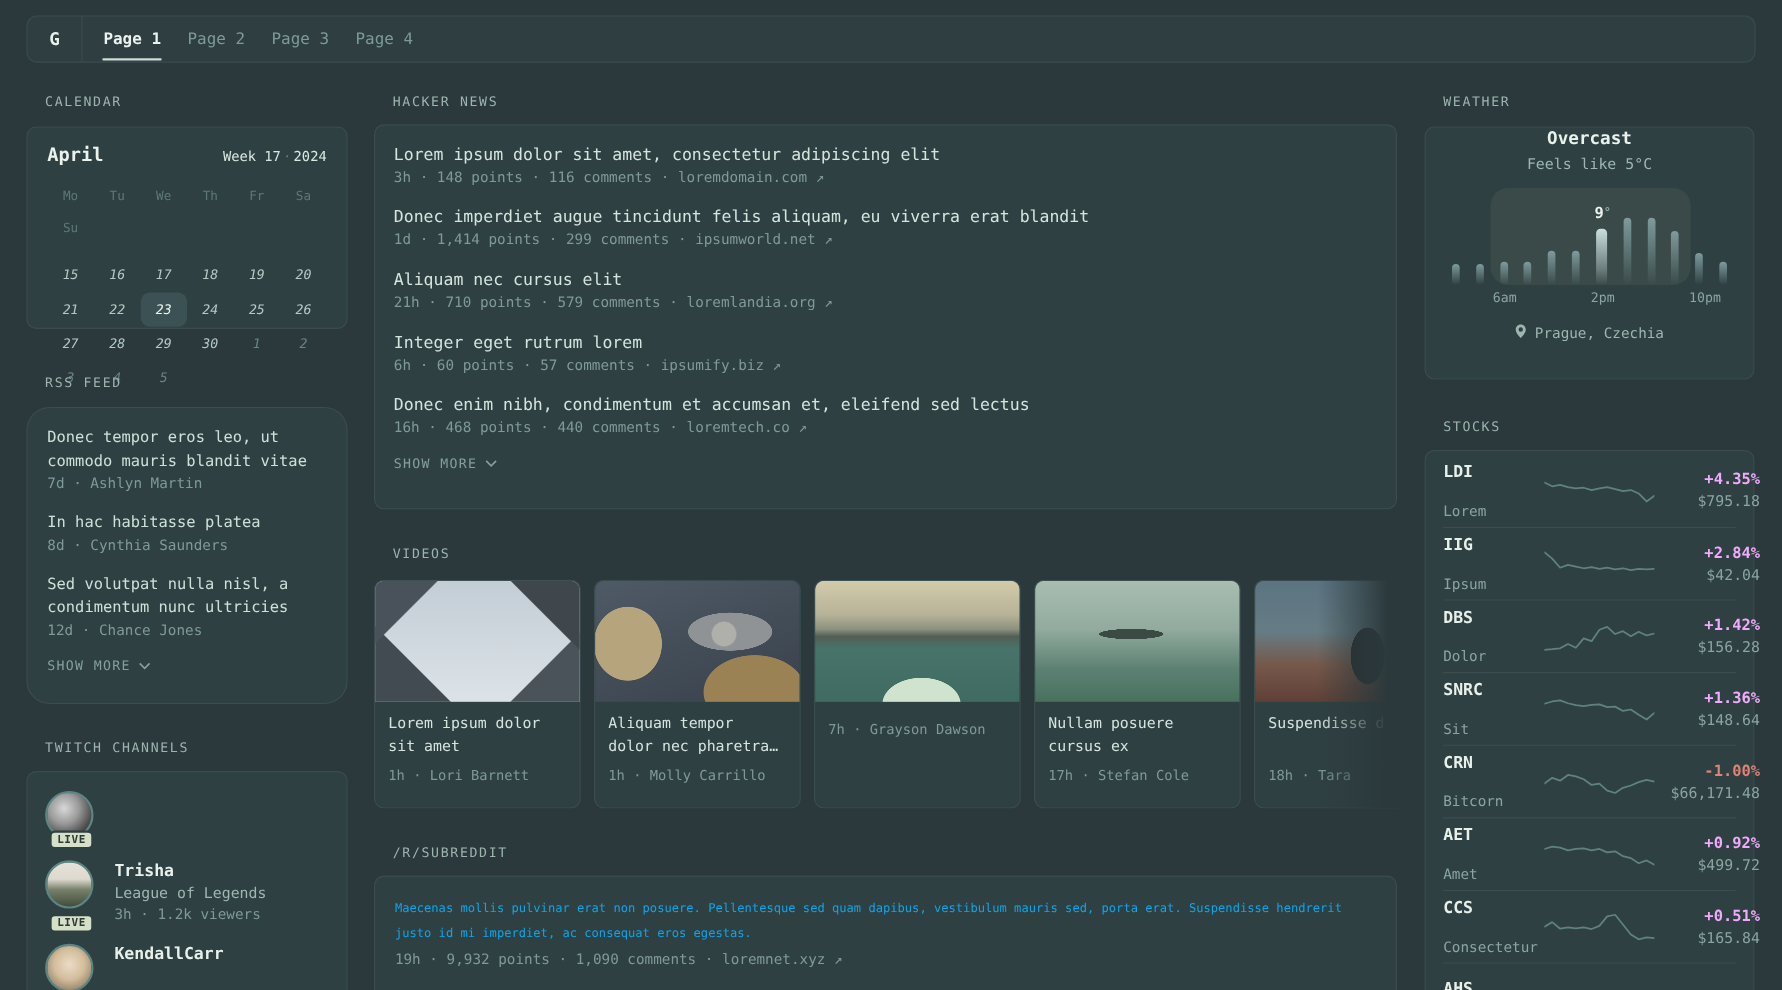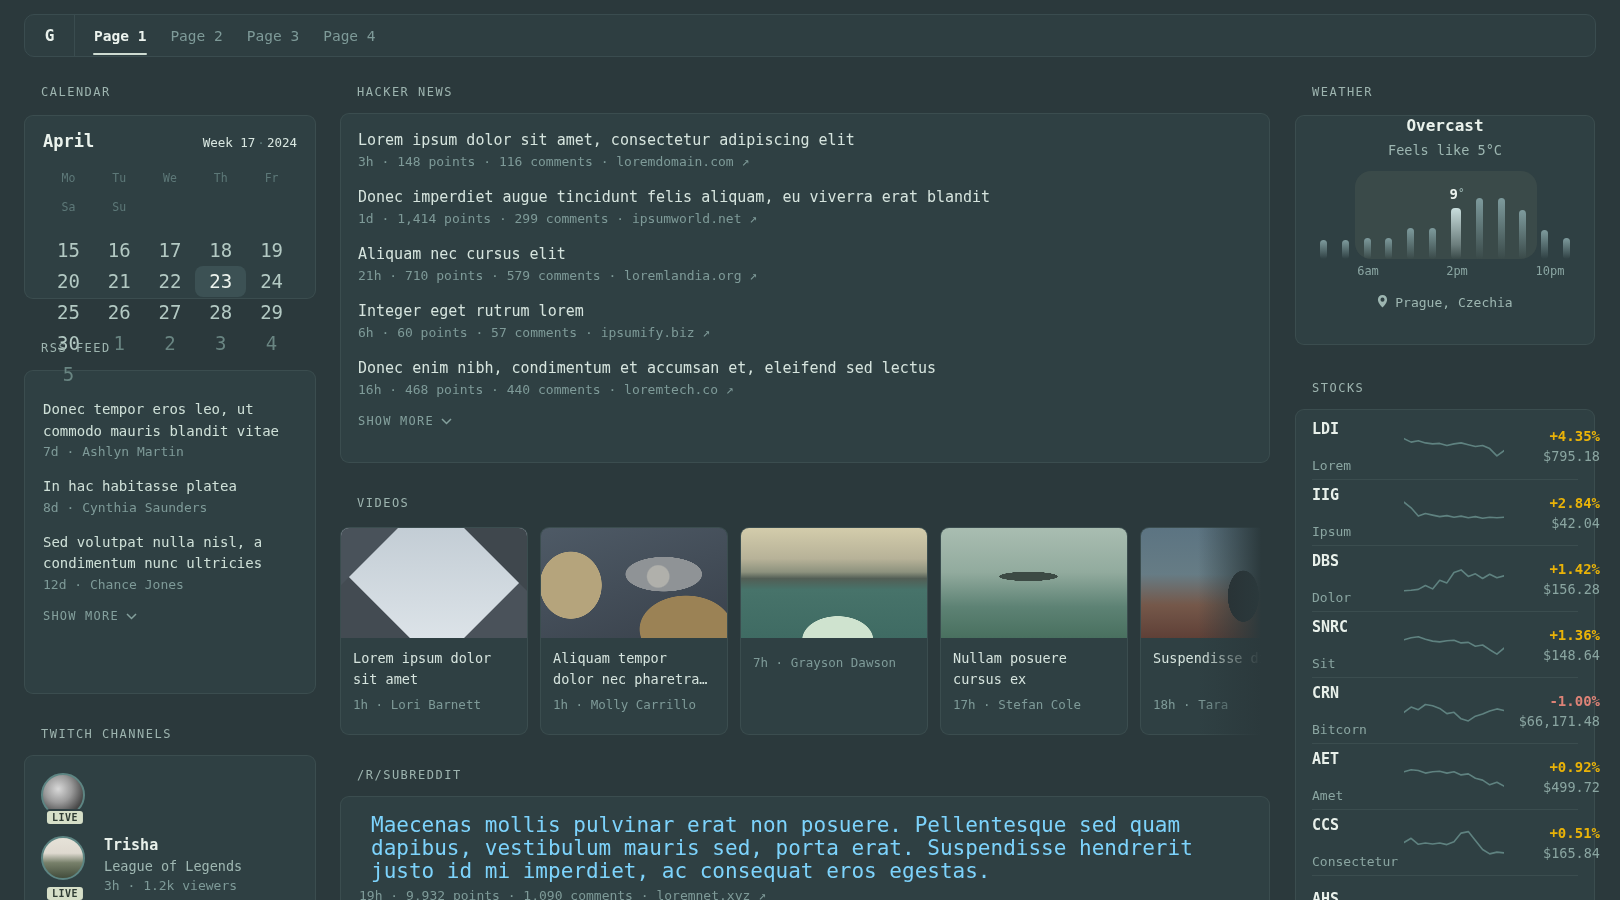--- a/index.html
+++ b/index.html
@@ -32,30 +32,30 @@
   .card{background:#2f4043;border:1px solid rgba(163,193,186,0.10);
     border-radius:9px;}
 
   
   .mt-first{margin-top:28px;}
   #calendar-card{margin-top:16px;height:184px;padding:15px 18px;}
   .cal-head{display:flex;justify-content:space-between;align-items:baseline;}
   .cal-month{font-size:17px;font-weight:bold;color:#eaf2ec;}
   .cal-week{font-size:12.5px;color:#d9e7e1;}
   .cal-week .sep{color:#5f7b7b;padding:0 2px;}
-  .cal-grid{display:grid;grid-template-columns:repeat(5,1fr);margin-top:13px;
+  .cal-grid{display:grid;grid-template-columns:repeat(6,1fr);margin-top:13px;
     text-align:center;}
   .cal-wd{font-size:11.5px;color:#5d7878;height:29px;line-height:29px;}
-  .cal-day{font-size:19px;color:#b3c9c3;height:31px;line-height:31px;}
+  .cal-day{font-size:12px;color:#b3c9c3;height:31px;line-height:31px;font-style:italic;}
   .cal-day.adjacent{color:#698582;}
   .cal-day.selected{background:#3c5154;border-radius:8px;color:#ecf3ed;}
 
   
   #rss-title{margin-top:42px;}
-  #rss-card{margin-top:15px;height:324px;padding:28px 18px;}
+  #rss-card{margin-top:15px;height:270px;padding:17px 18px;border-radius:21px;}
   .rss-item + .rss-item{margin-top:17px;}
   .rss-item-title{font-size:14px;line-height:21.5px;color:#cfe0d8;cursor:pointer;}
   .feed-meta{font-size:13px;color:#7e9a98;margin-top:2px;}
   .show-more{margin-top:17px;font-size:12px;letter-spacing:1.2px;color:#84a09d;
     display:flex;align-items:center;gap:7px;cursor:pointer;}
 
   
   #twitch-title{margin-top:33px;}
   #twitch-card{margin-top:14px;height:280px;padding:17px 16px;}
   .channel{display:flex;gap:15px;cursor:pointer;}
@@ -108,21 +108,21 @@
     linear-gradient(180deg,#5c7482 0%,#667c85 42%,#75584a 70%,#5f4037 100%);}
   .video-body{padding:10px 12px;}
   .v-title{font-size:13.5px;line-height:21px;color:#d6e4de;height:42px;overflow:hidden;}
   .v-meta{font-size:12.5px;color:#7e9a98;margin-top:7px;white-space:nowrap;}
   .video-fade{position:absolute;right:0;top:0;bottom:0;width:72px;
     background:linear-gradient(to right,rgba(43,57,60,0),#2b393c 88%);pointer-events:none;}
 
   
   #reddit-title{margin-top:33px;}
   #reddit-card{margin-top:14px;height:160px;padding:17px 18px;}
-  .rd-title{font-size:21px;line-height:23px;color:#7dd3fc;cursor:pointer;margin-left:12px;}
+  .rd-title{font-size:11px;line-height:23px;color:#0ea5e9;cursor:pointer;}
   .rd-meta{font-size:13px;color:#7e9a98;margin-top:5px;}
 
   
   #weather-card{margin-top:16px;height:230px;text-align:center;}
   .w-cond{font-size:16px;font-weight:bold;color:#eaf2ec;}
   .w-feels{font-size:13.5px;color:#9db6b1;margin-top:7px;}
   .w-chart{position:relative;height:88px;margin:13px 24px 0;}
   .w-daylight{position:absolute;left:35px;top:0;width:182px;height:88px;
     border-radius:16px;background:rgba(210,218,150,0.07);}
   .w-bars{position:absolute;inset:0;display:flex;justify-content:space-between;
@@ -145,21 +145,21 @@
   .stock-row{height:66px;display:flex;align-items:center;}
   .stock-row + .stock-row{border-top:1px solid rgba(170,195,190,0.10);}
   .s-left{width:92px;flex:none;}
   .s-ticker{font-size:15px;font-weight:bold;color:#e8f0ea;}
   .s-name{font-size:13px;color:#8aa5a1;margin-top:20px;}
   .s-spark{flex:1;display:flex;justify-content:center;align-items:center;}
   .s-spark svg{display:block;}
   .s-spark polyline{fill:none;stroke:#5f8280;stroke-width:1.6;
     stroke-linejoin:round;stroke-linecap:round;}
   .s-right{width:96px;flex:none;text-align:right;}
-  .s-change{font-size:14px;font-weight:bold;color:#eab308;}
+  .s-change{font-size:14px;font-weight:bold;color:#f0abfc;}
   .s-change.neg{color:#de8377;}
   .s-price{font-size:13.5px;color:#8aa5a1;margin-top:4px;}
 
   .chev{display:inline-block;}
 </style>
 </head>
 <body>
 
 <div class="screen">
 

